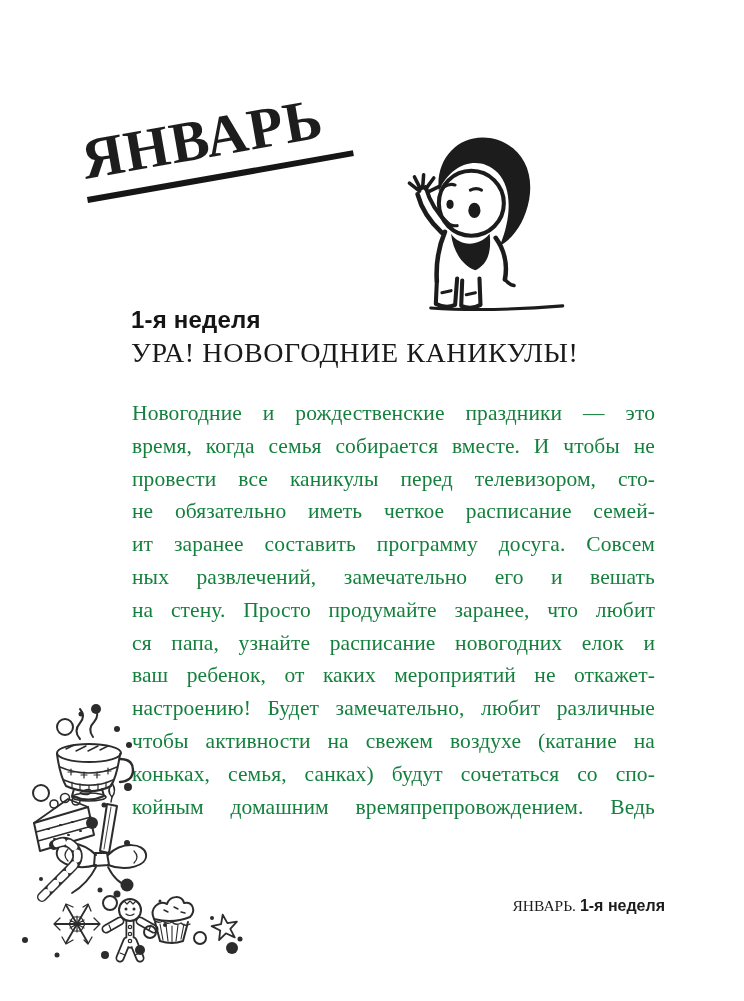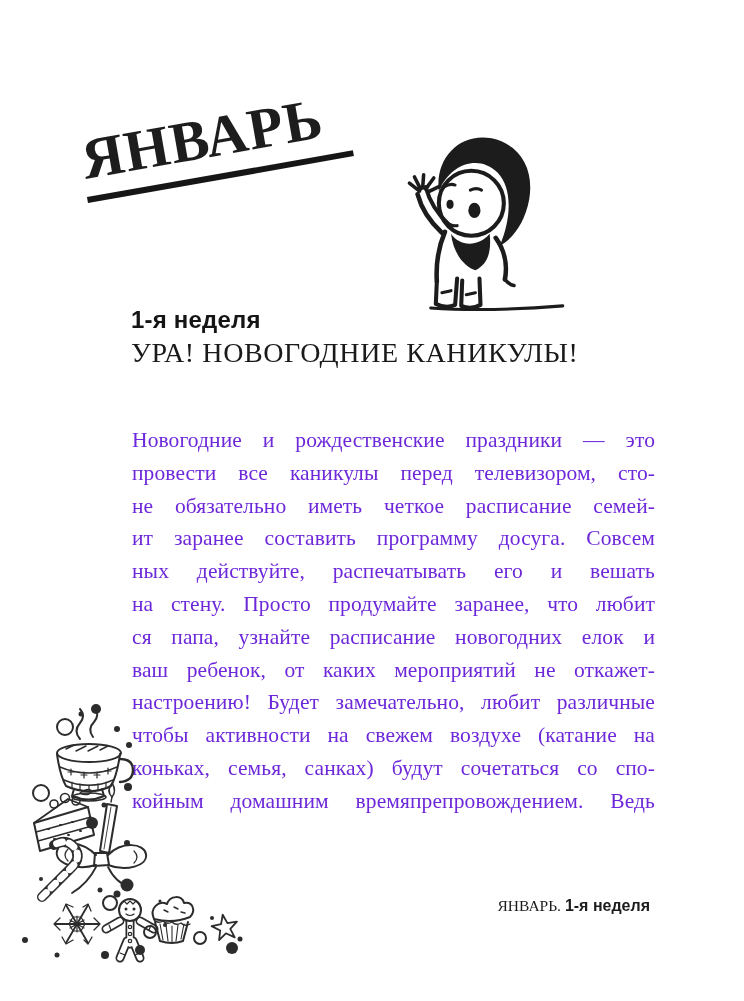--- a/index.html
+++ b/index.html
@@ -26,33 +26,33 @@
     font-size:24px;line-height:28px;letter-spacing:0.2px;color:#151515;
   }
   .chapter-heading{
     position:absolute;left:131px;top:336px;
     font-family:"Liberation Serif",serif;font-weight:400;
     font-size:28px;line-height:34px;letter-spacing:0.6px;color:#1a1a1a;
     white-space:nowrap;
   }
   
   .body-text{
-    position:absolute;left:132px;top:424px;width:523px;
-    font-size:21.5px;color:#6d28d9;
+    position:absolute;left:132px;top:397px;width:523px;
+    font-size:21.5px;color:#15803d;
   }
   .body-line{
     height:32.8px;line-height:32.8px;
     text-align:justify;text-align-last:justify;
     white-space:nowrap;letter-spacing:0.1px;
   }
   
   .doodles-svg{position:absolute;left:8px;top:683px;width:240px;height:292px;}
   
   .footer{
-    position:absolute;top:897px;right:94px;white-space:nowrap;
+    position:absolute;top:897px;right:79px;white-space:nowrap;
     font-size:15.5px;color:#1c1c1c;
   }
   .footer .footer-week{
     font-family:"Liberation Sans",sans-serif;font-weight:700;font-size:16px;
   }
 </style>
 </head>
 <body>
 
 <div class="page">
@@ -86,24 +86,25 @@
       <path d="M69,162 L68,187 Q78,191 87,186 L86,160" stroke-width="4"></path>
       <path d="M49,174 l9,-2 M73,176 l9,-2" stroke-width="3"></path>
     </g>
   </svg>
 
   <div class="week-heading">1-я неделя</div>
   <div class="chapter-heading">УРА! НОВОГОДНИЕ КАНИКУЛЫ!</div>
 
   <div class="body-text">
     <div class="body-line">Новогодние и рождественские праздники — это</div>
+    <div class="body-line">время, когда семья собирается вместе. И чтобы не</div>
     <div class="body-line">провести все каникулы перед телевизором, сто-</div>
     <div class="body-line">не обязательно иметь четкое расписание семей-</div>
     <div class="body-line">ит заранее составить программу досуга. Совсем</div>
-    <div class="body-line">ных действуйте, распечатывать его и вешать</div>
+    <div class="body-line">ных развлечений, замечательно его и вешать</div>
     <div class="body-line">на стену. Просто продумайте заранее, что любит</div>
     <div class="body-line">ся папа, узнайте расписание новогодних елок и</div>
     <div class="body-line">ваш ребенок, от каких мероприятий не откажет-</div>
     <div class="body-line">настроению! Будет замечательно, любит различные</div>
     <div class="body-line">чтобы активности на свежем воздухе (катание на</div>
     <div class="body-line">коньках, семья, санках) будут сочетаться со спо-</div>
     <div class="body-line">койным домашним времяпрепровождением. Ведь</div>
   </div>
 
   <svg class="doodles-svg" viewBox="0 0 240 292">

